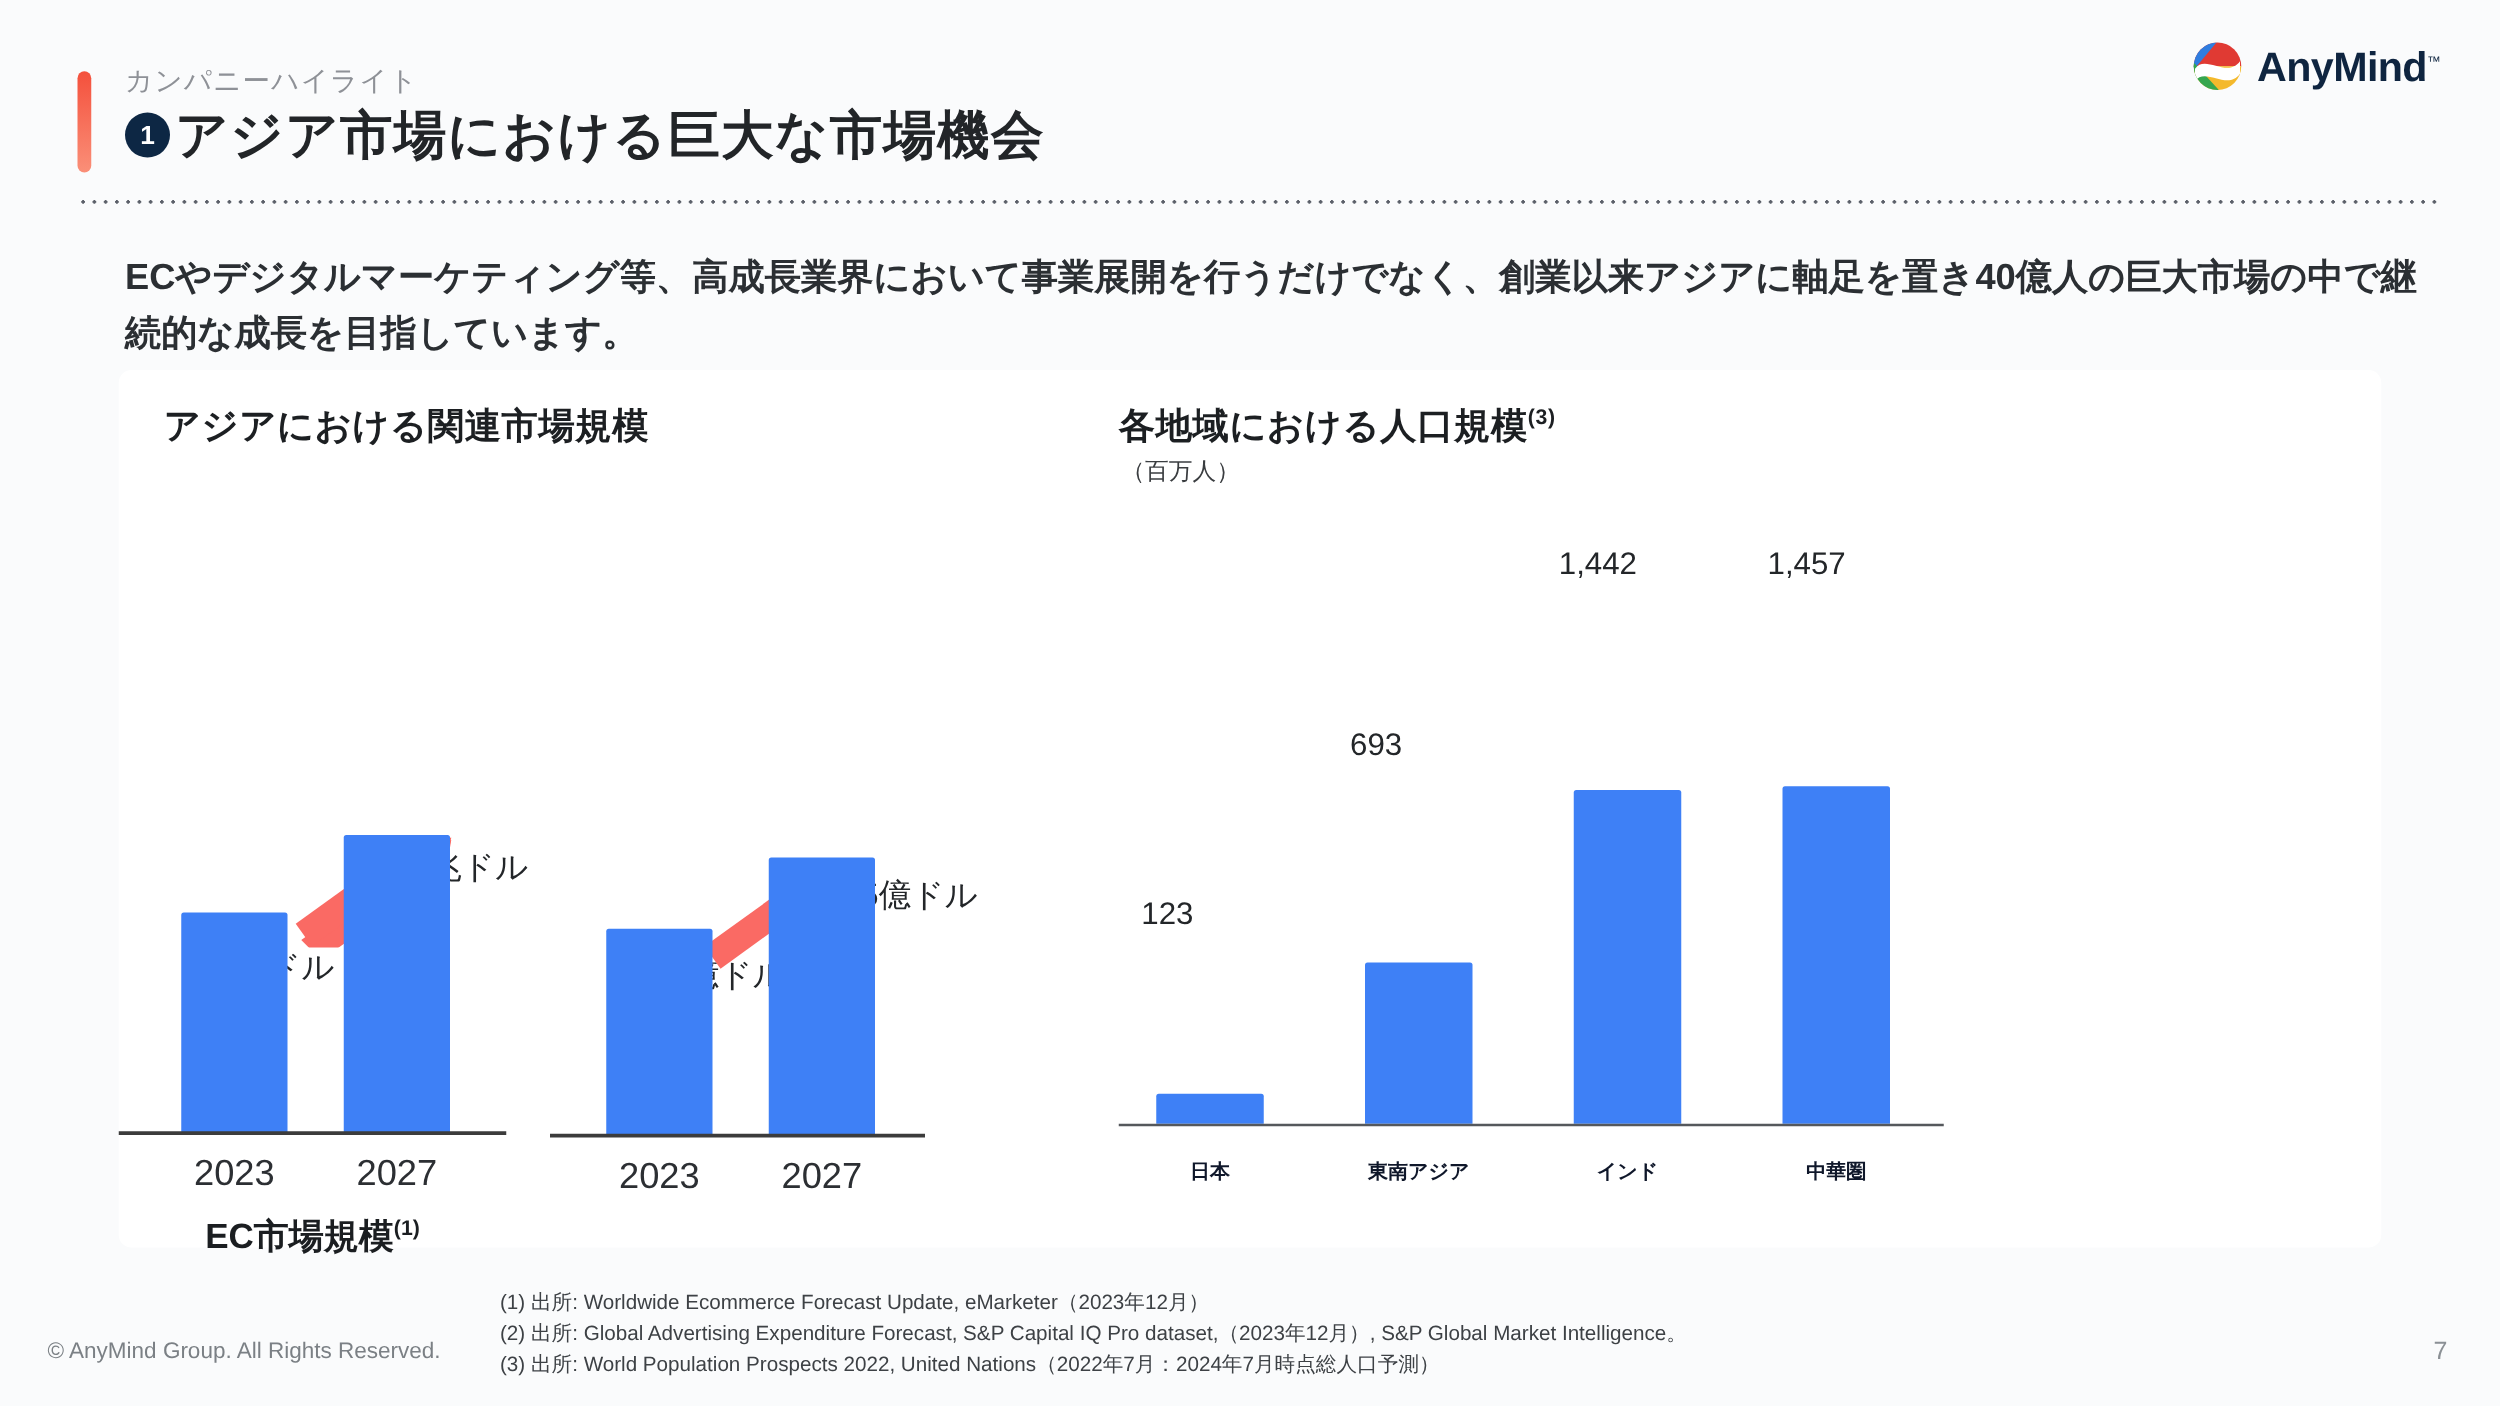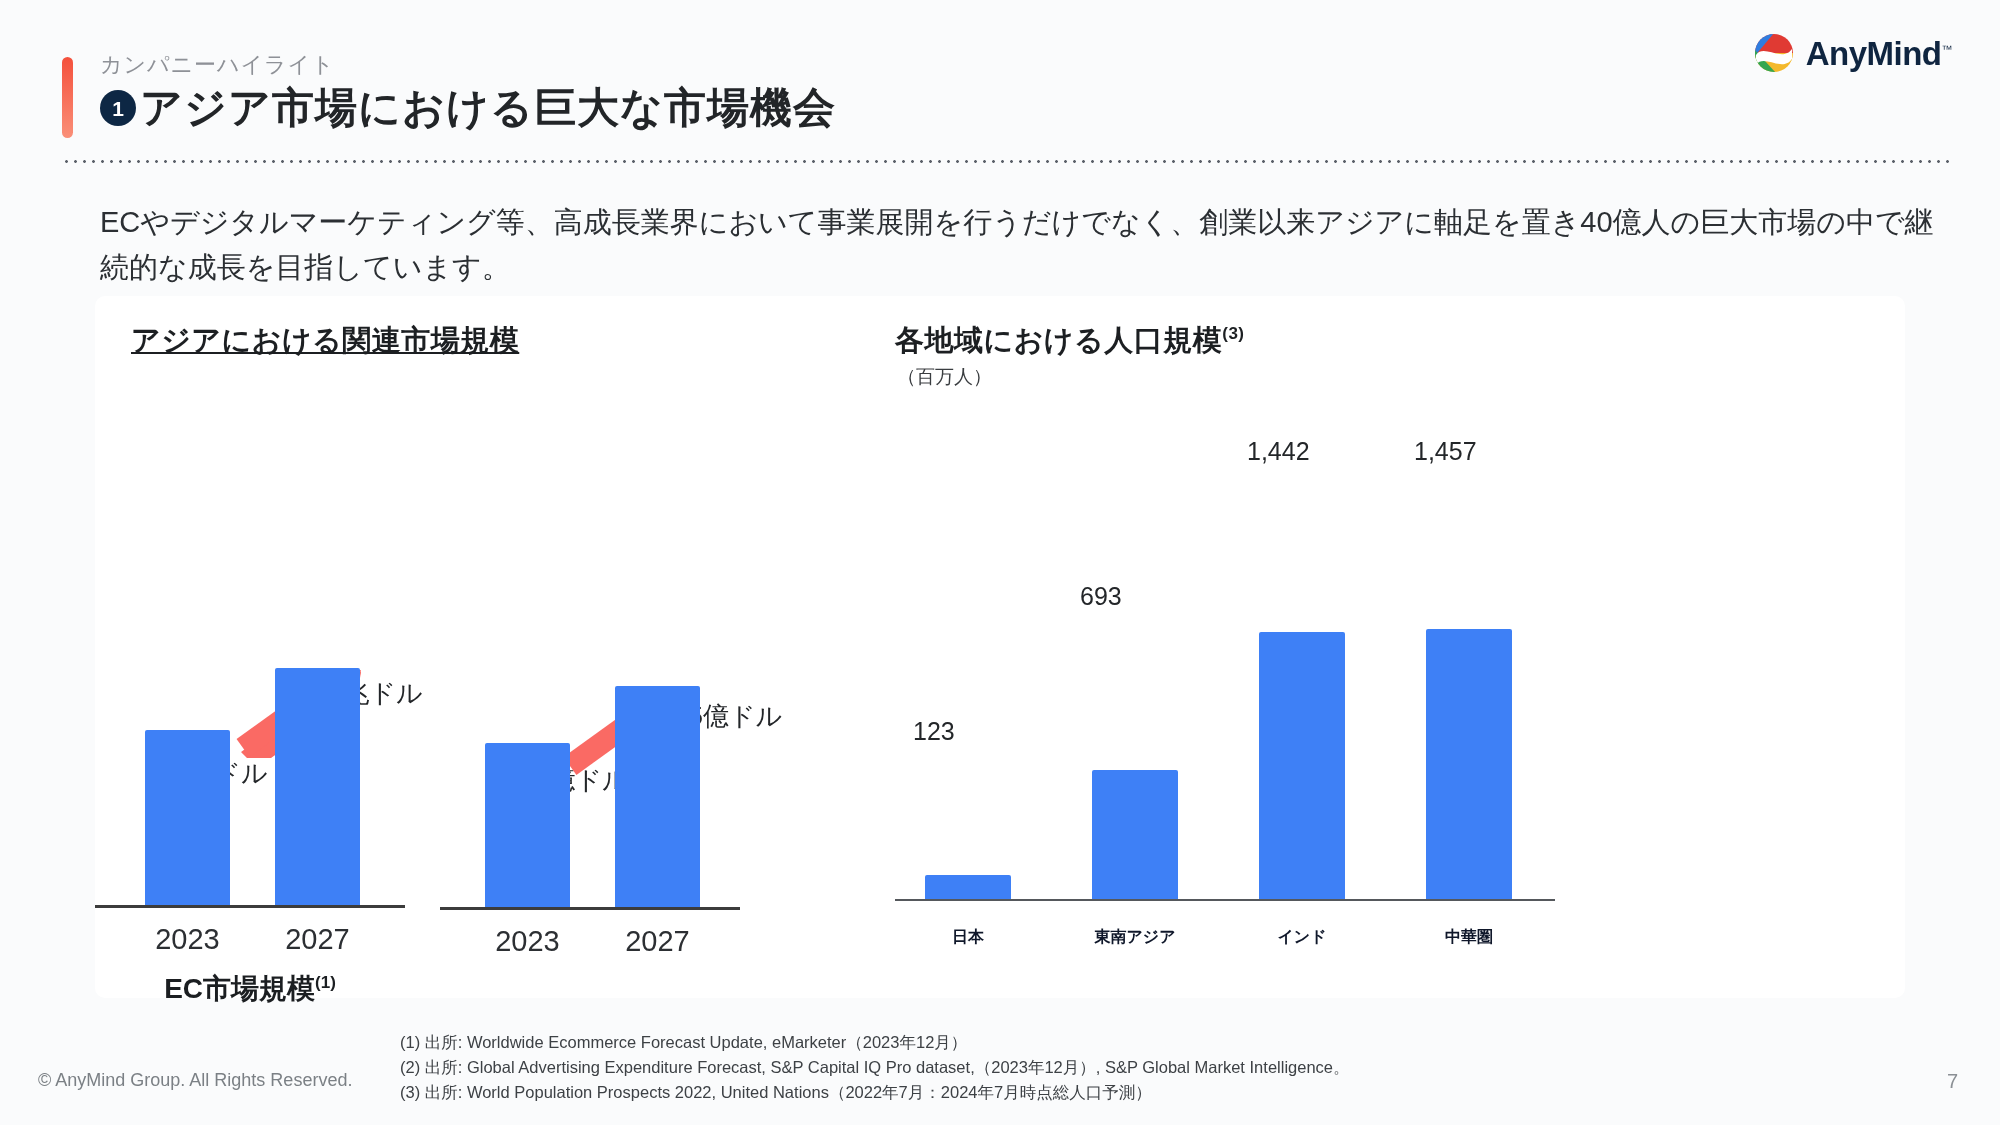--- a/index.html
+++ b/index.html
@@ -48,21 +48,21 @@
   .logo-tm{font-size:11px;vertical-align:super;font-weight:400;}
   .divider{
     position:absolute;left:62px;right:48px;top:160px;height:3px;
     background-image:radial-gradient(circle, #5b6069 1.3px, transparent 1.5px);
     background-size:9px 3px;background-repeat:repeat-x;
   }
 
   
   .lead{
     position:absolute;left:100px;top:200px;right:60px;
-    font-size:29px;line-height:1.55;color:#2b2f33;font-weight:400;
+    font-size:29px;line-height:1.55;color:#2b2f33;font-weight:700;
   }
 
   
   .card{
     position:absolute;left:95px;top:296px;width:1810px;height:702px;
     background:#ffffff;border-radius:10px;
   }
 
   .panel-title{
     position:absolute;font-size:29px;font-weight:700;color:#1c1f22;letter-spacing:.5px;
@@ -146,21 +146,21 @@
     </span>
     <span class="logo-text"><span>AnyMind</span><span class="logo-tm">™</span></span>
   </div>
 
   <div class="divider"></div>
 
   <div class="lead">ECやデジタルマーケティング等、高成長業界において事業展開を行うだけでなく、創業以来アジアに軸足を置き40億人の巨大市場の中で継続的な成長を目指しています。</div>
 
   <div class="card">
 
-    <div class="panel-title" style="left:36px;top:25px;text-decoration:underline;">アジアにおける関連市場規模</div>
+    <div class="panel-title" style="left:36px;top:25px;">アジアにおける関連市場規模</div>
 
     <div class="panel-title" style="left:800px;top:25px;">
       <span>各地域における人口規模</span><span class="sup">(3)</span>
     </div>
     <div class="panel-sub" style="left:802px;top:68px;">（百万人）</div>
 
     <div class="chart" style="left:0px;top:0px;width:360px;height:700px;">
 
       <div class="bar-val" style="left:30px;top:460px;width:170px;">3.5兆ドル</div>
 

